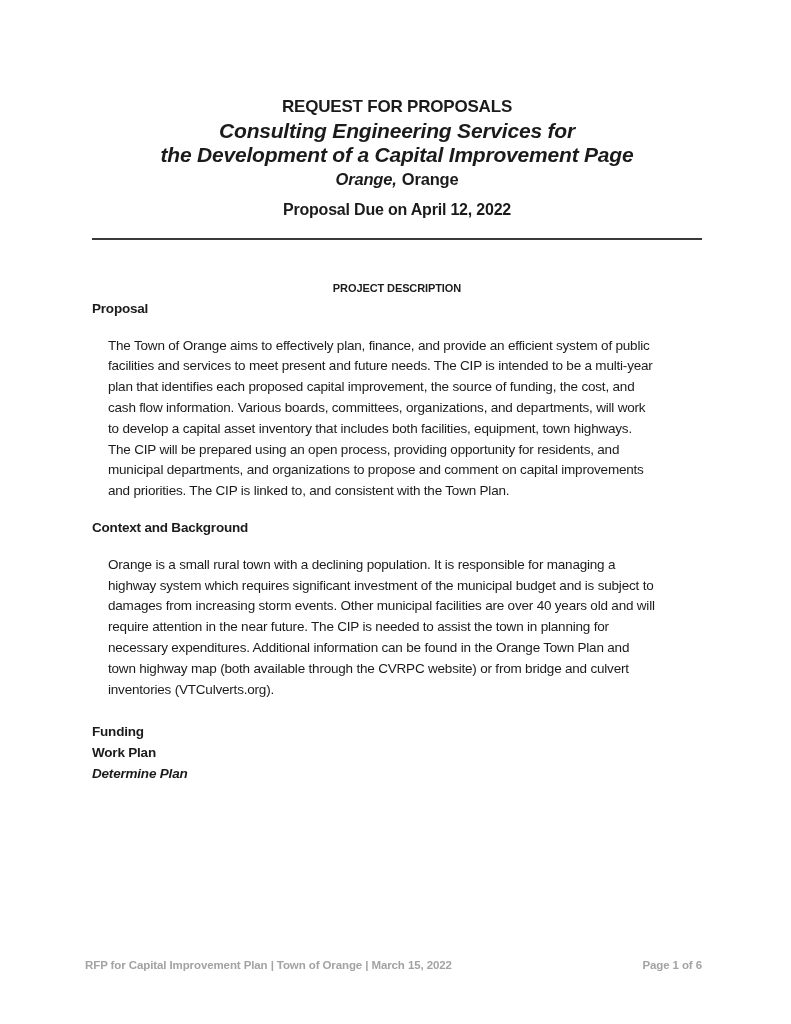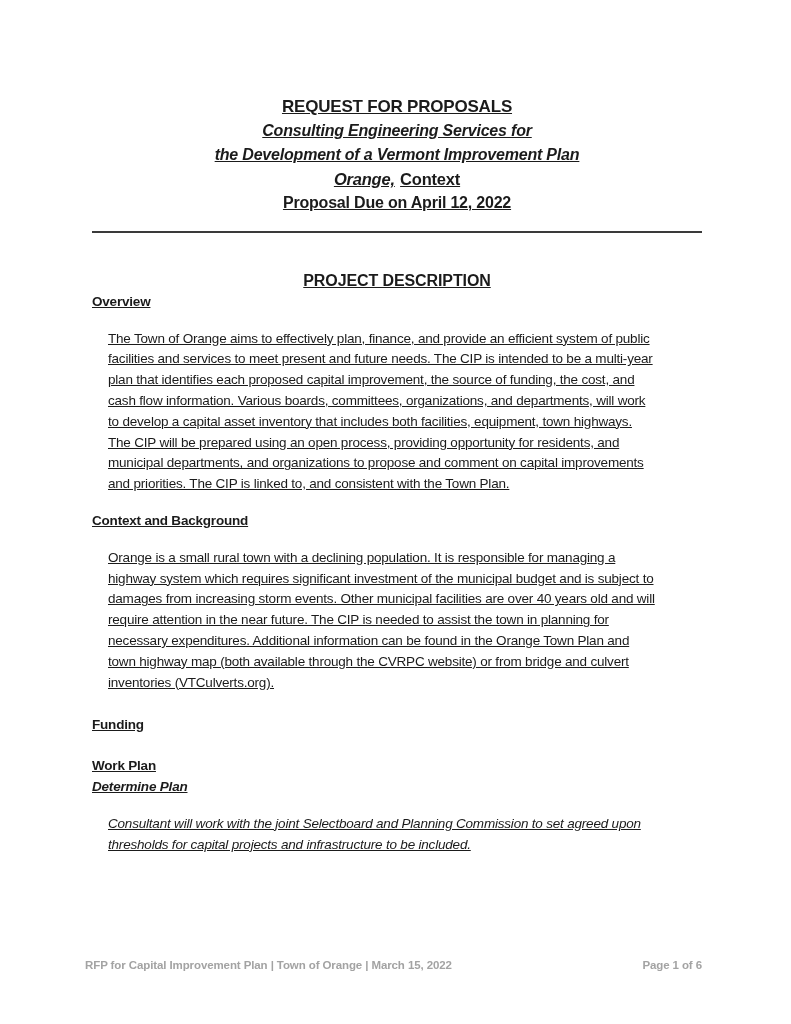--- a/index.html
+++ b/index.html
@@ -10,82 +10,82 @@
   .page {
     position: relative;
     width: 791px;
     height: 977px;
     background: #ffffff;
     font-family: "Liberation Sans", sans-serif;
     color: #1b1b1b;
     overflow: hidden;
     box-sizing: border-box;
     padding: 94px 89px 0 92px;
-    text-decoration: underline;
   }
   
   .title-block {
     text-align: center;
     letter-spacing: -0.2px;
   }
   .doc-title {
     font-size: 17px;
     font-weight: 700;
     line-height: 25px;
   }
   .doc-subtitle {
-    font-size: 16px;
+    font-size: 21px;
     font-weight: 700;
     font-style: italic;
     line-height: 24px;
   }
   .doc-location {
     font-size: 16.5px;
     font-weight: 700;
     line-height: 24px;
   }
   .doc-location .city { font-style: italic; margin-top: 8px; }
   .doc-location .state { margin-left: 0.32em; }
   .doc-due {
     font-size: 16px;
     font-weight: 700;
     line-height: 24px;
+    margin-top: 7px;
   }
   
   .header-rule {
     border: none;
     border-top: 2.5px solid #3a3a3a;
     margin: 16px 0 0 0;
     width: 610px;
   }
   
   .section-title {
     margin-top: 38px;
     text-align: center;
-    font-size: 16px;
+    font-size: 11px;
     font-weight: 700;
     line-height: 20.8px;
     letter-spacing: -0.1px;
   }
   .h {
     font-size: 13.5px;
     font-weight: 700;
     line-height: 20.8px;
     letter-spacing: -0.2px;
   }
   .h.italic { font-style: italic; }
   .para {
     font-size: 13.5px;
     line-height: 20.8px;
     letter-spacing: -0.2px;
     white-space: pre;
     margin: 16px;
   }
   .para.italic { font-style: italic; }
-  .gap-sm { margin-top: 20px; }
+  .gap-sm { margin-top: 0; }
   .gap-md { margin-top: 4px; }
   .gap-lg { margin-top: 22px; }
   
   .footer {
     position: absolute;
     left: 85px;
     right: 89px;
     top: 959px;
     display: flex;
     justify-content: space-between;
@@ -96,30 +96,30 @@
   }
 </style>
 </head>
 <body>
 
 <div class="page">
 
   <div class="title-block">
     <div class="doc-title">REQUEST FOR PROPOSALS</div>
     <div class="doc-subtitle">Consulting Engineering Services for</div>
-    <div class="doc-subtitle">the Development of a Vermont Improvement Plan</div>
-    <div class="doc-location"><span class="city">Orange,</span><span class="state">Context</span></div>
+    <div class="doc-subtitle">the Development of a Capital Improvement Page</div>
+    <div class="doc-location"><span class="city">Orange,</span><span class="state">Orange</span></div>
     <div class="doc-due">Proposal Due on April 12, 2022</div>
   </div>
 
   <hr class="header-rule">
 
   <div class="section-title">PROJECT DESCRIPTION</div>
 
-  <div class="h">Overview</div>
+  <div class="h">Proposal</div>
   <p class="para">The Town of Orange aims to effectively plan, finance, and provide an efficient system of public
 facilities and services to meet present and future needs. The CIP is intended to be a multi-year
 plan that identifies each proposed capital improvement, the source of funding, the cost, and
 cash flow information. Various boards, committees, organizations, and departments, will work
 to develop a capital asset inventory that includes both facilities, equipment, town highways.
 The CIP will be prepared using an open process, providing opportunity for residents, and
 municipal departments, and organizations to propose and comment on capital improvements
 and priorities. The CIP is linked to, and consistent with the Town Plan.</p>
 
   <div class="h gap-md">Context and Background</div>
@@ -129,22 +129,20 @@
 require attention in the near future. The CIP is needed to assist the town in planning for
 necessary expenditures. Additional information can be found in the Orange Town Plan and
 town highway map (both available through the CVRPC website) or from bridge and culvert
 inventories (VTCulverts.org).</p>
 
   <div class="h gap-lg">Funding</div>
 
   <div class="h gap-sm">Work Plan</div>
 
   <div class="h italic">Determine Plan</div>
-  <p class="para italic">Consultant will work with the joint Selectboard and Planning Commission to set agreed upon
-thresholds for capital projects and infrastructure to be included.</p>
 
 
   <div class="footer">
     <span>RFP for Capital Improvement Plan | Town of Orange | March 15, 2022</span>
     <span>Page 1 of 6</span>
   </div>
 
 </div>
 
 </body></html>

